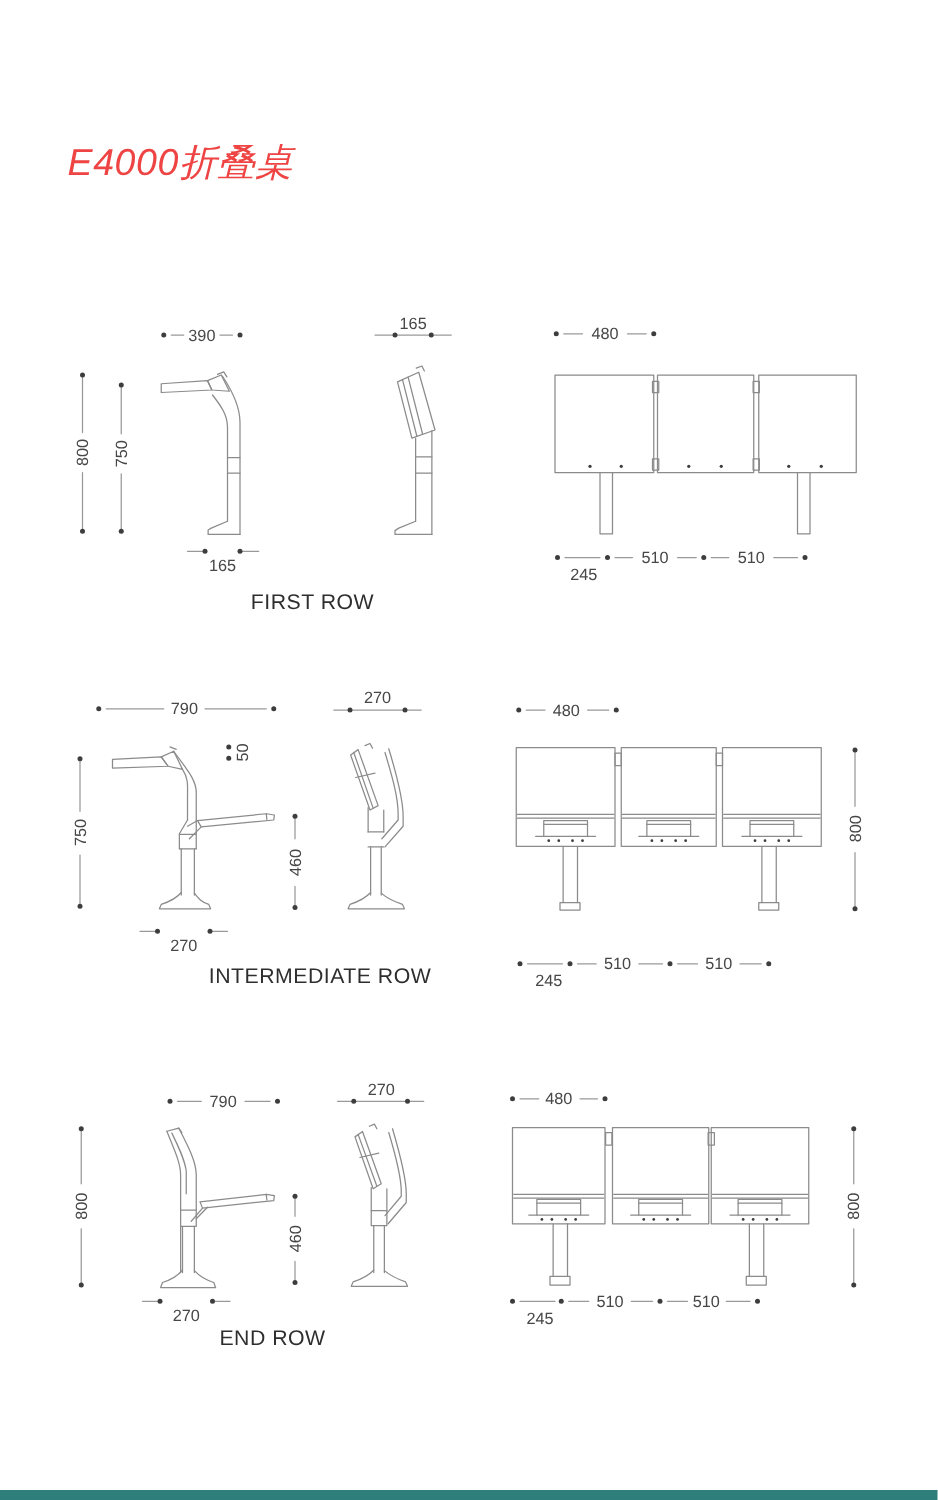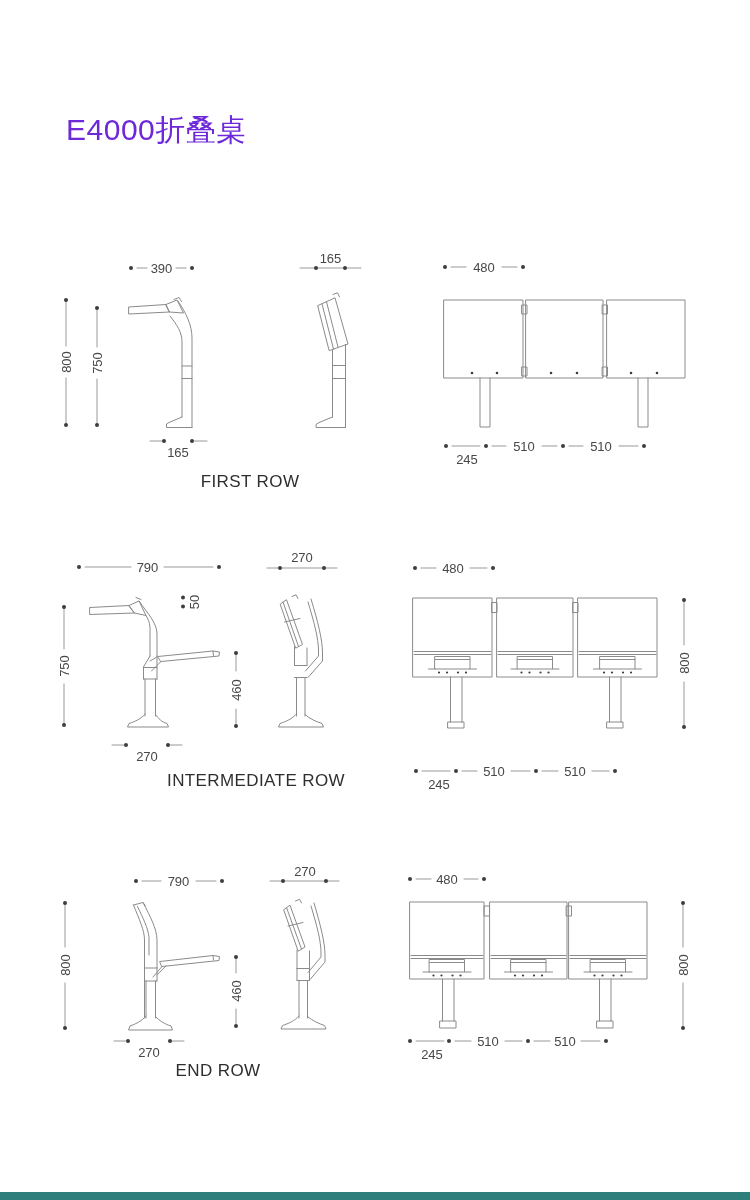--- a/index.html
+++ b/index.html
@@ -1,22 +1,22 @@
 <!DOCTYPE html>
 <html><head>
 <meta charset="utf-8">
 <style>
   html,body{margin:0;padding:0;}
   body{
     width:750px;height:1200px;position:relative;background:#ffffff;
     font-family:"Liberation Sans","DejaVu Sans",sans-serif;overflow:hidden;
   }
   .page-title{
-    position:absolute;left:66px;top:110px;font-size:30px;color:#6d28d9;
-    letter-spacing:0.5px;font-weight:400;white-space:nowrap;
+    position:absolute;left:54px;top:110px;font-size:30px;color:#ef4444;
+    letter-spacing:0.5px;font-weight:400;white-space:nowrap;font-style:italic;
   }
   svg{position:absolute;left:0;top:0;}
   svg text{font-family:"Liberation Sans","DejaVu Sans",sans-serif;}
   .dimtxt{font-size:13px;fill:#474747;}
   .rowlabel{font-size:17px;fill:#2e2e2e;font-weight:500;letter-spacing:0.4px;}
   .accent-bar{
     position:absolute;left:0;bottom:0;width:750px;height:8px;
   }
 </style>
 </head>

